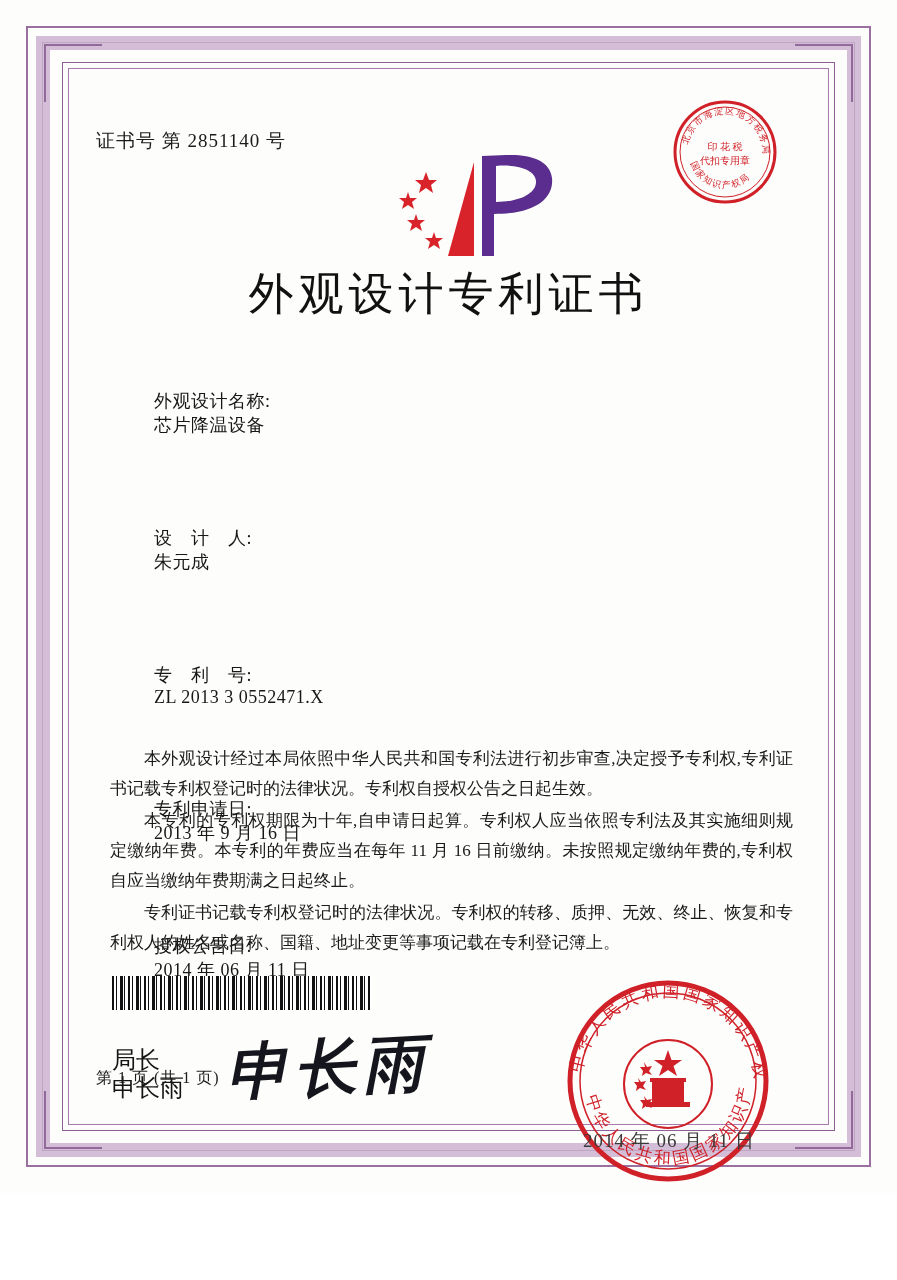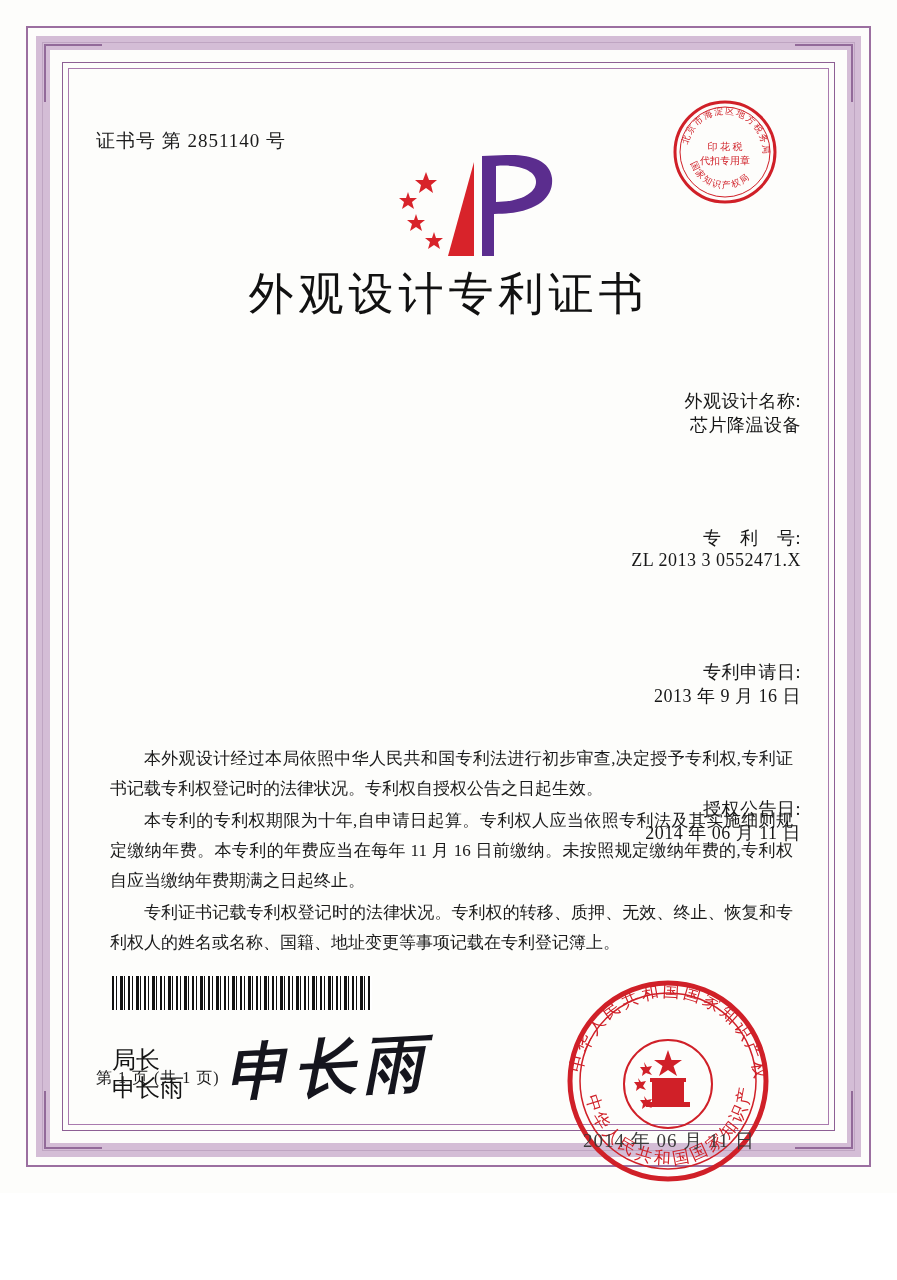--- a/index.html
+++ b/index.html
@@ -123,22 +123,21 @@
     font-weight: normal;
     letter-spacing: 5px;
     color: #111;
     font-family: "DejaVu Serif", serif;
   }
 
   .fields {
     position: absolute;
     left: 18px;
     top: 272px;
-    right: 0;
-    text-align: right;
+    right: 8px;
   }
   .field {
     font-size: 18px;
     color: #171717;
     margin-bottom: 47px;
     letter-spacing: .5px;
     white-space: pre;
   }
   .field .label { }
   .field .value { }
@@ -280,20 +279,24 @@
         <text class="stamp-text" x="54" y="66" font-size="10" fill="#d02028" text-anchor="middle">代扣专用章</text>
       </svg>
     </div>
 
     <div class="doc-title">外观设计专利证书</div>
 
     <div class="fields">
       <div class="field">
         <span class="label">外观设计名称:</span>
         <span class="value">芯片降温设备</span>
+      </div>
+      <div class="field">
+        <span class="label">设　计　人:</span>
+        <span class="value">朱元成</span>
       </div>
       <div class="field">
         <span class="label">专　利　号:</span>
         <span class="value">ZL 2013 3 0552471.X</span>
       </div>
       <div class="field">
         <span class="label">专利申请日:</span>
         <span class="value">2013 年 9 月 16 日</span>
       </div>
       <div class="field">

